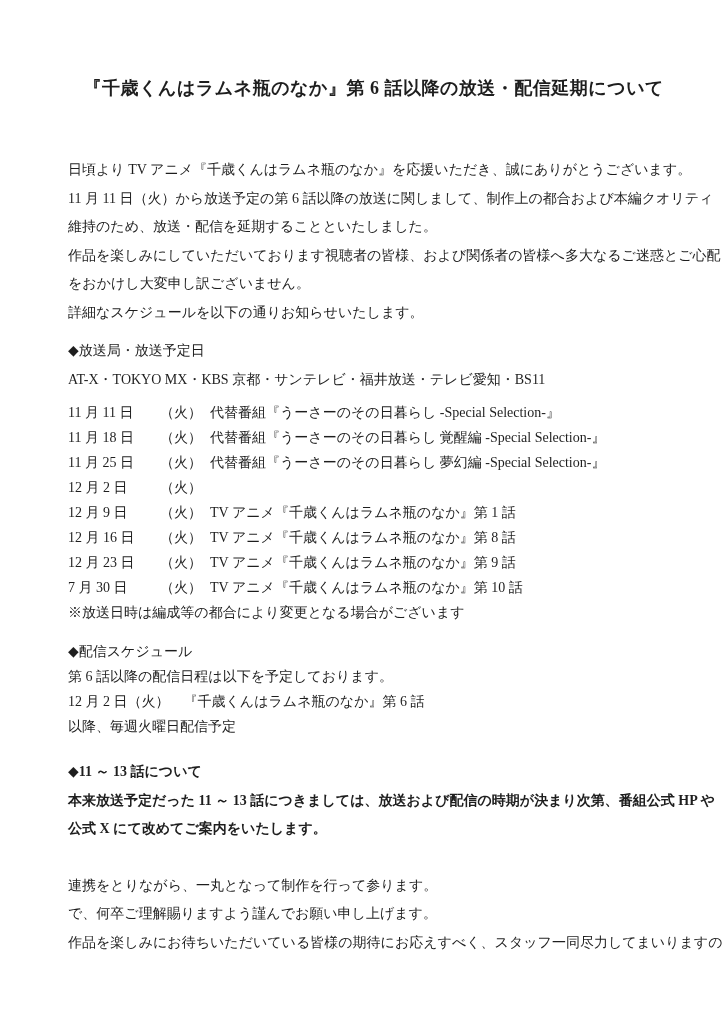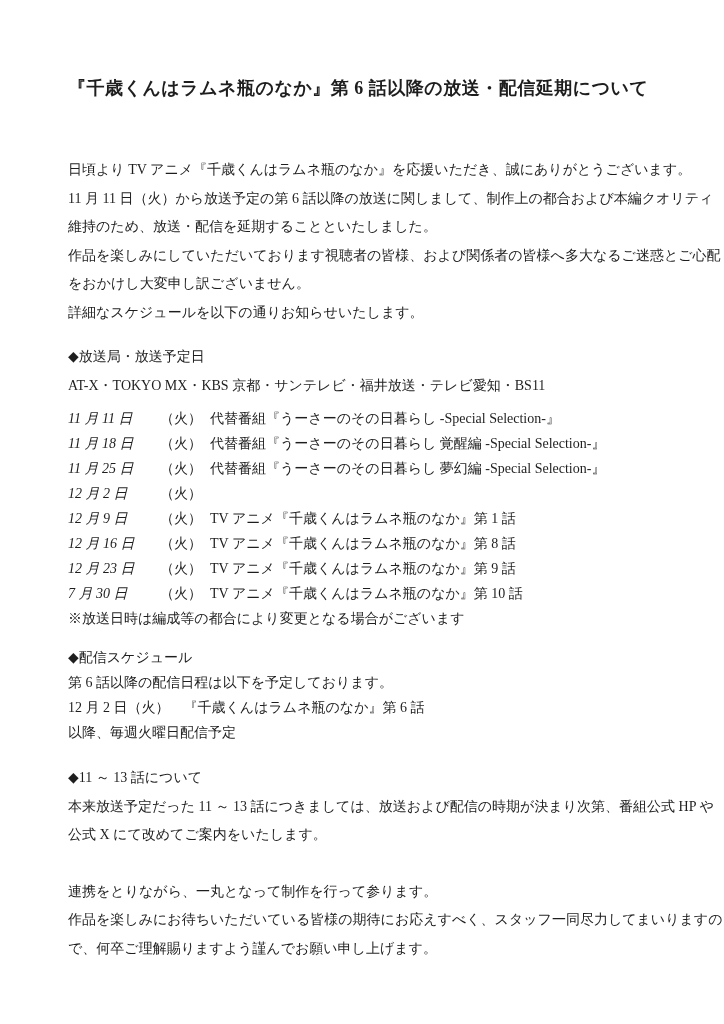--- a/index.html
+++ b/index.html
@@ -16,58 +16,57 @@
   }
   .page {
     box-sizing: border-box;
     width: 724px;
     height: 1024px;
     padding: 0 60px 0 68px;
     background: #ffffff;
   }
   .doc-title {
     margin: 76px auto 0 auto;
-    text-align: left;
+    text-align: right;
     font-size: 18px;
     line-height: 24px;
     font-weight: 600;
     letter-spacing: 0.5px;
     white-space: nowrap;
   }
   .p-line {
     font-size: 14px;
     line-height: 28.5px;
     white-space: nowrap;
   }
   .s-line {
     font-size: 14px;
     line-height: 25px;
     white-space: nowrap;
   }
   .intro       { margin-top: 56px; }
-  .broadcast-h { margin-top: 16px; }
+  .broadcast-h { margin-top: 10px; }
   .sched-list  { margin-top: 6px; }
   .sched-row {
     display: flex;
     align-items: baseline;
   }
   .sched-date {
     display: inline-block;
     width: 92px;
     flex: 0 0 92px;
-    font-style: italic;
   }
   .sched-day {
     display: inline-block;
     width: 50px;
     flex: 0 0 50px;
   }
   .sched-program { flex: 1 1 auto; }
   .streaming   { margin-top: 14px; }
-  .ep1113      { margin-top: 19px; }
+  .ep1113      { margin-top: 19px; font-weight: bold; }
   .closing     { margin-top: 28px; }
 </style>
 </head>
 <body>
 
 <div class="page">
 
   <h1 class="doc-title">『千歳くんはラムネ瓶のなか』第 6 話以降の放送・配信延期について</h1>
 
   <div class="intro">
@@ -133,17 +132,17 @@
   </div>
 
   <div class="ep1113">
     <div class="p-line">◆11 ～ 13 話について</div>
     <div class="p-line">本来放送予定だった 11 ～ 13 話につきましては、放送および配信の時期が決まり次第、番組公式 HP や</div>
     <div class="p-line">公式 X にて改めてご案内をいたします。</div>
   </div>
 
   <div class="closing">
     <div class="p-line">連携をとりながら、一丸となって制作を行って参ります。</div>
+    <div class="p-line">で、何卒ご理解賜りますよう謹んでお願い申し上げます。</div>
     <div class="p-line">作品を楽しみにお待ちいただいている皆様の期待にお応えすべく、スタッフ一同尽力してまいりますの</div>
-    <div class="p-line">で、何卒ご理解賜りますよう謹んでお願い申し上げます。</div>
   </div>
 
 </div>
 
 </body></html>

